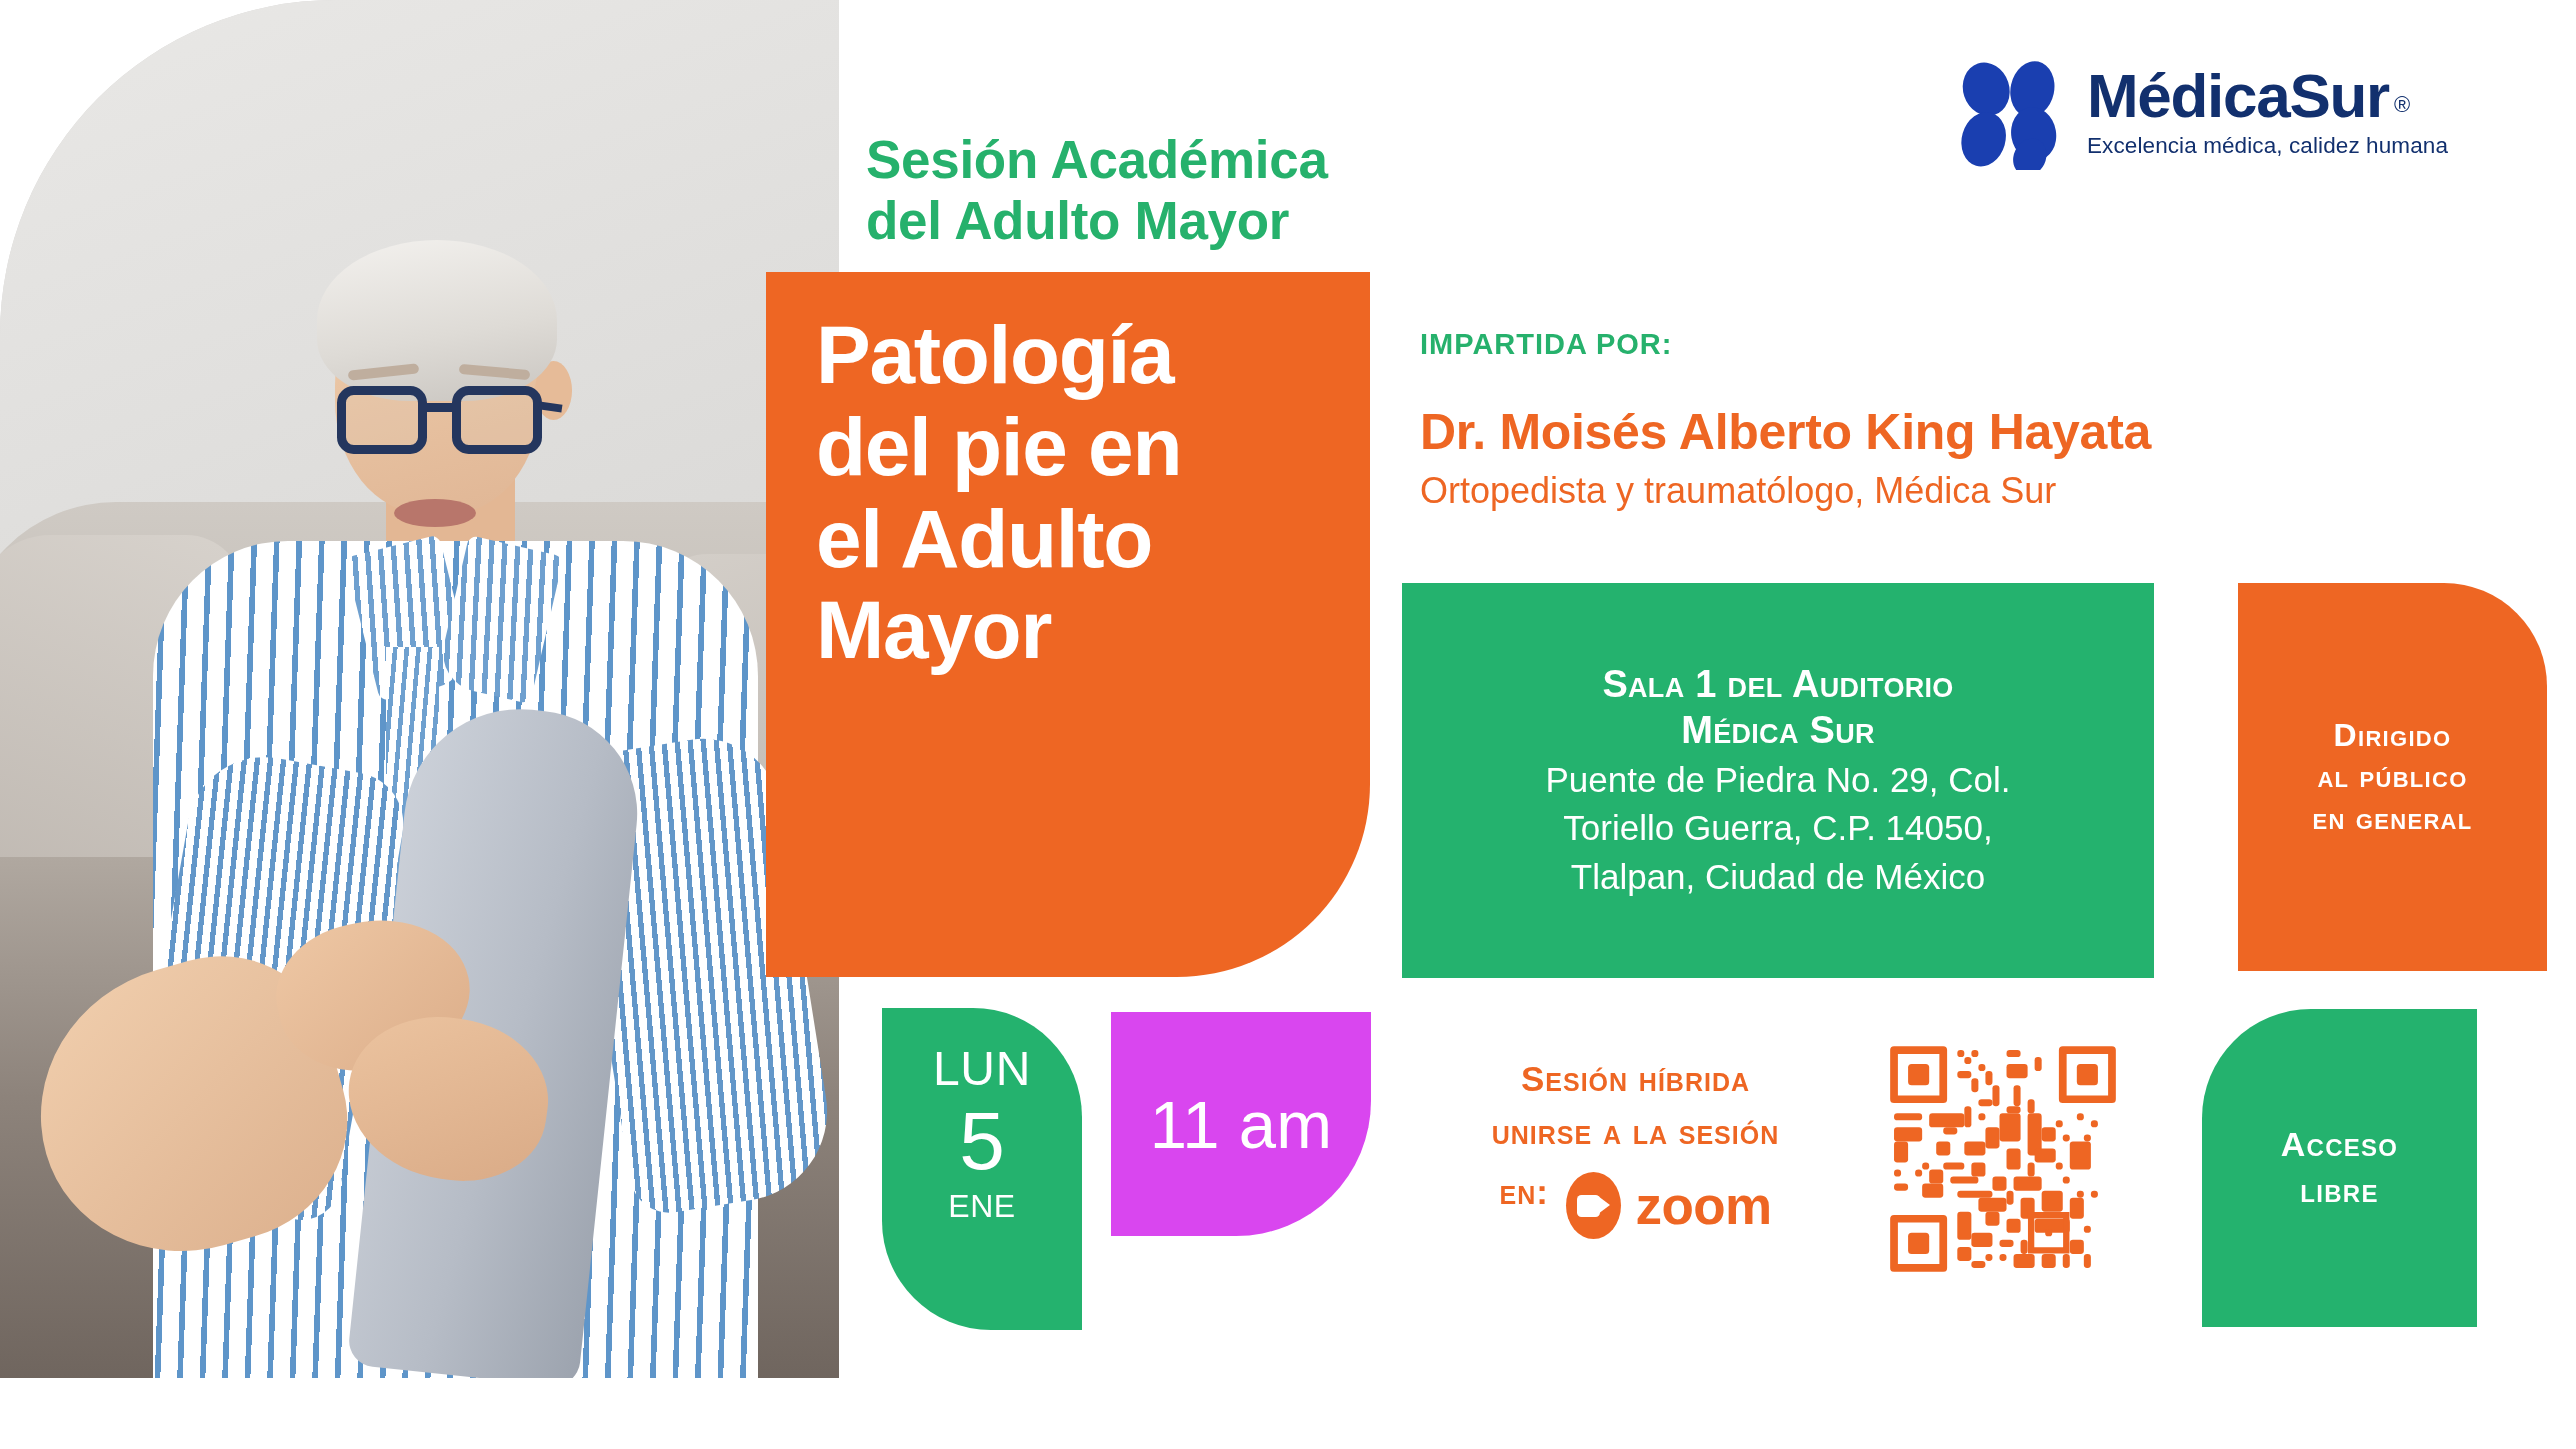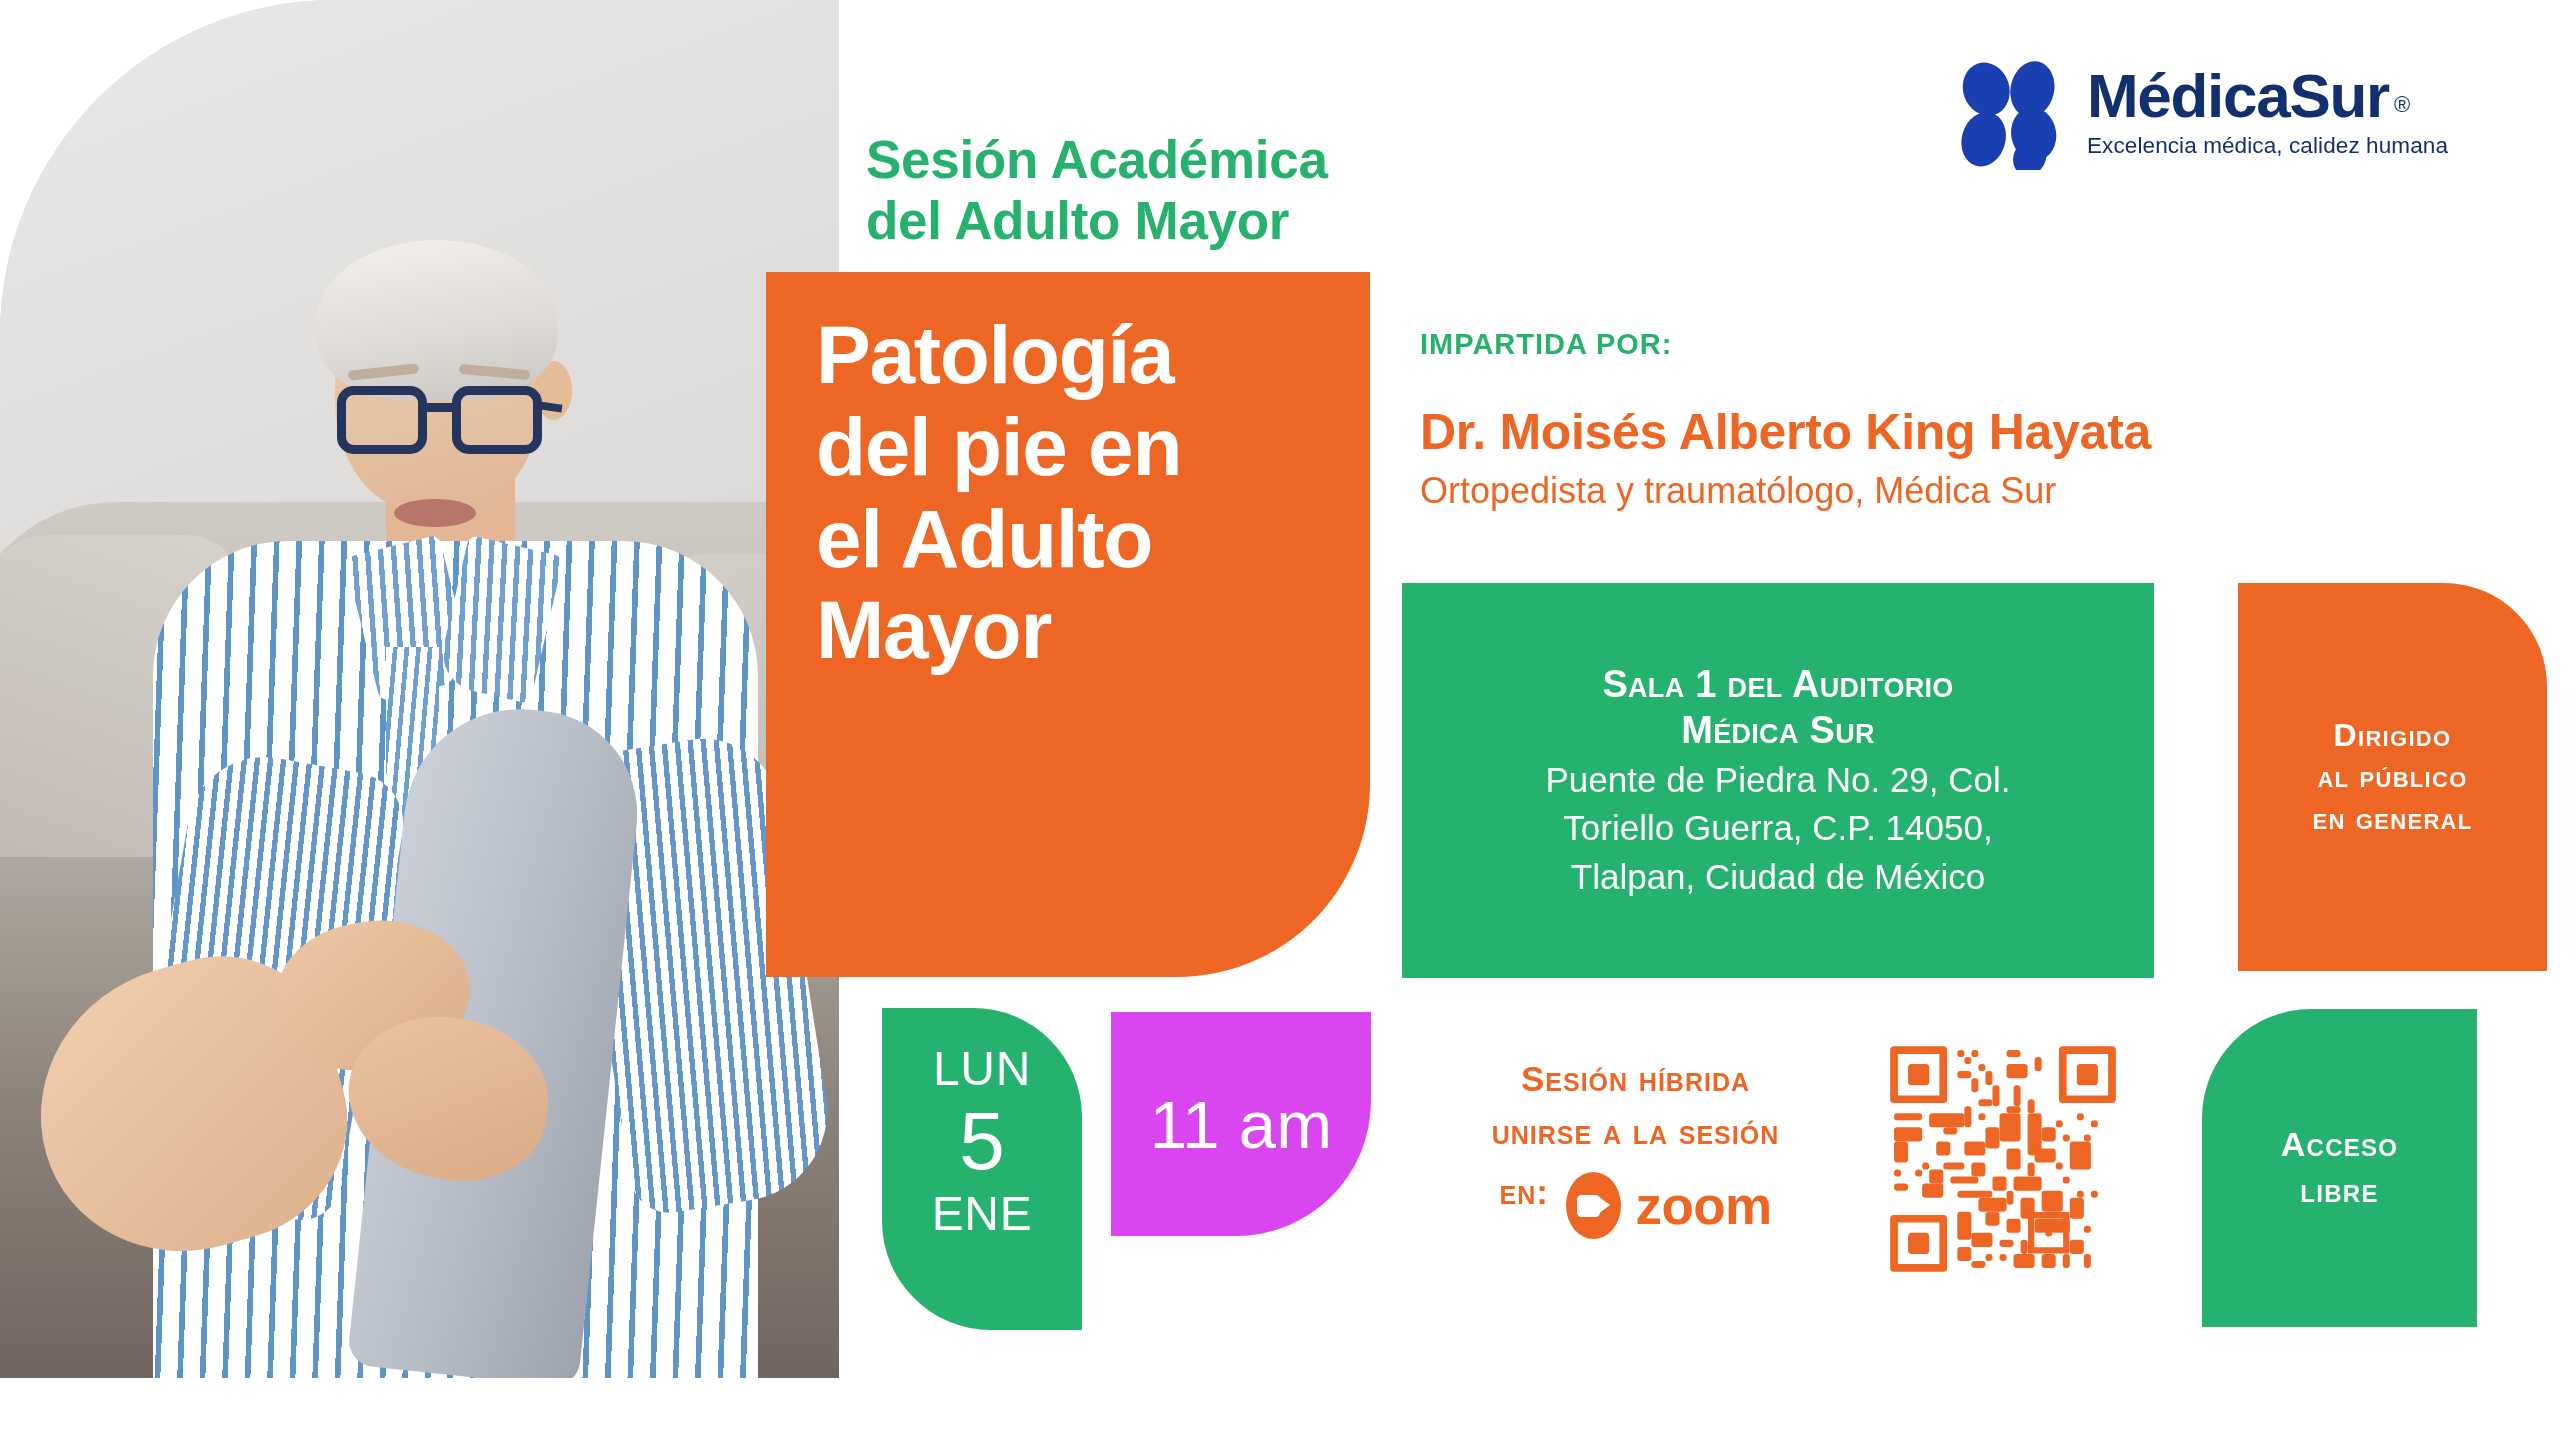--- a/index.html
+++ b/index.html
@@ -183,21 +183,21 @@
   }
 
   
   #date-badge {
     position:absolute; left:882px; top:1008px; width:200px; height:322px;
     background:#24B26E; border-top-right-radius:109px; border-bottom-left-radius:109px;
     color:#ffffff; text-align:center; padding-top:37px;
   }
   #date-dow { font-size:48px; font-weight:normal; line-height:1; letter-spacing:0.6px; }
   #date-day { font-size:82px; font-weight:normal; line-height:1.18; }
-  #date-month { font-size:48px; font-weight:normal; line-height:1; letter-spacing:0.6px; }
+  #date-month { font-size:32px; font-weight:normal; line-height:1; letter-spacing:0.6px; }
 
   
   #time-badge {
     position:absolute; left:1111px; top:1012px; width:260px; height:224px;
     background:#d946ef; border-bottom-right-radius:135px;
     display:flex; align-items:center; justify-content:center;
   }
   #time-text { color:#ffffff; font-size:67px; letter-spacing:0.3px; }
 
   

